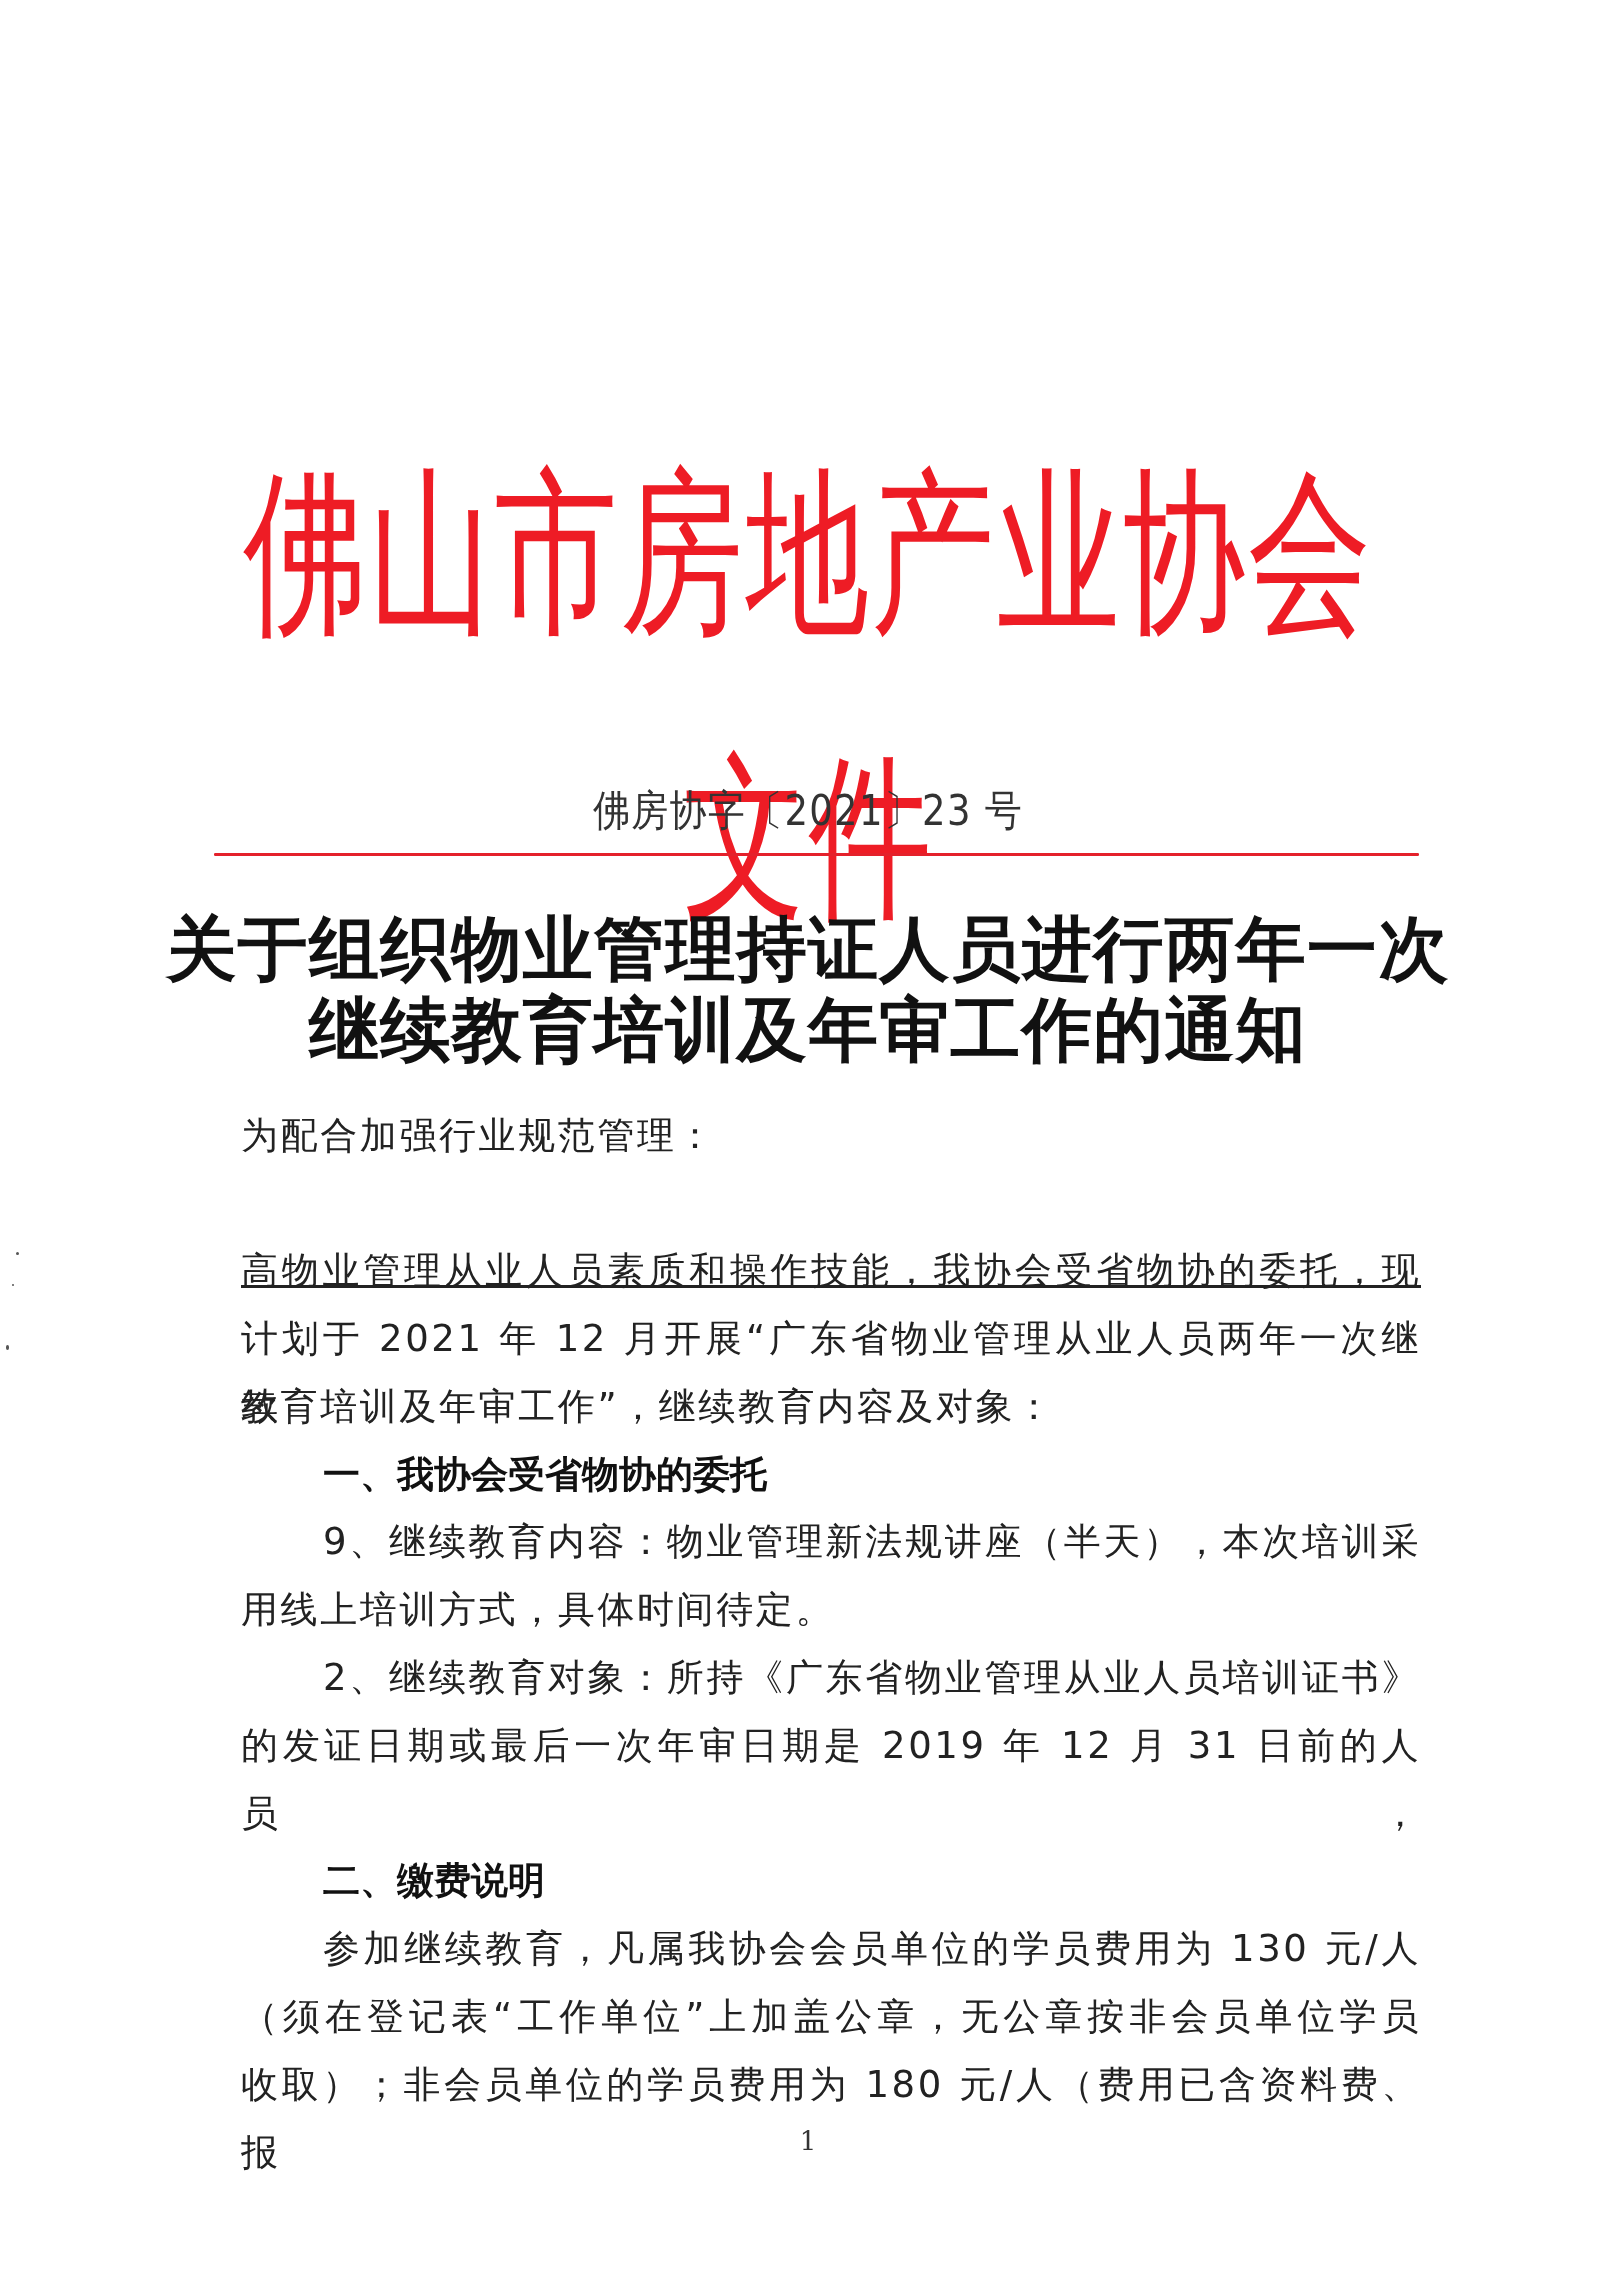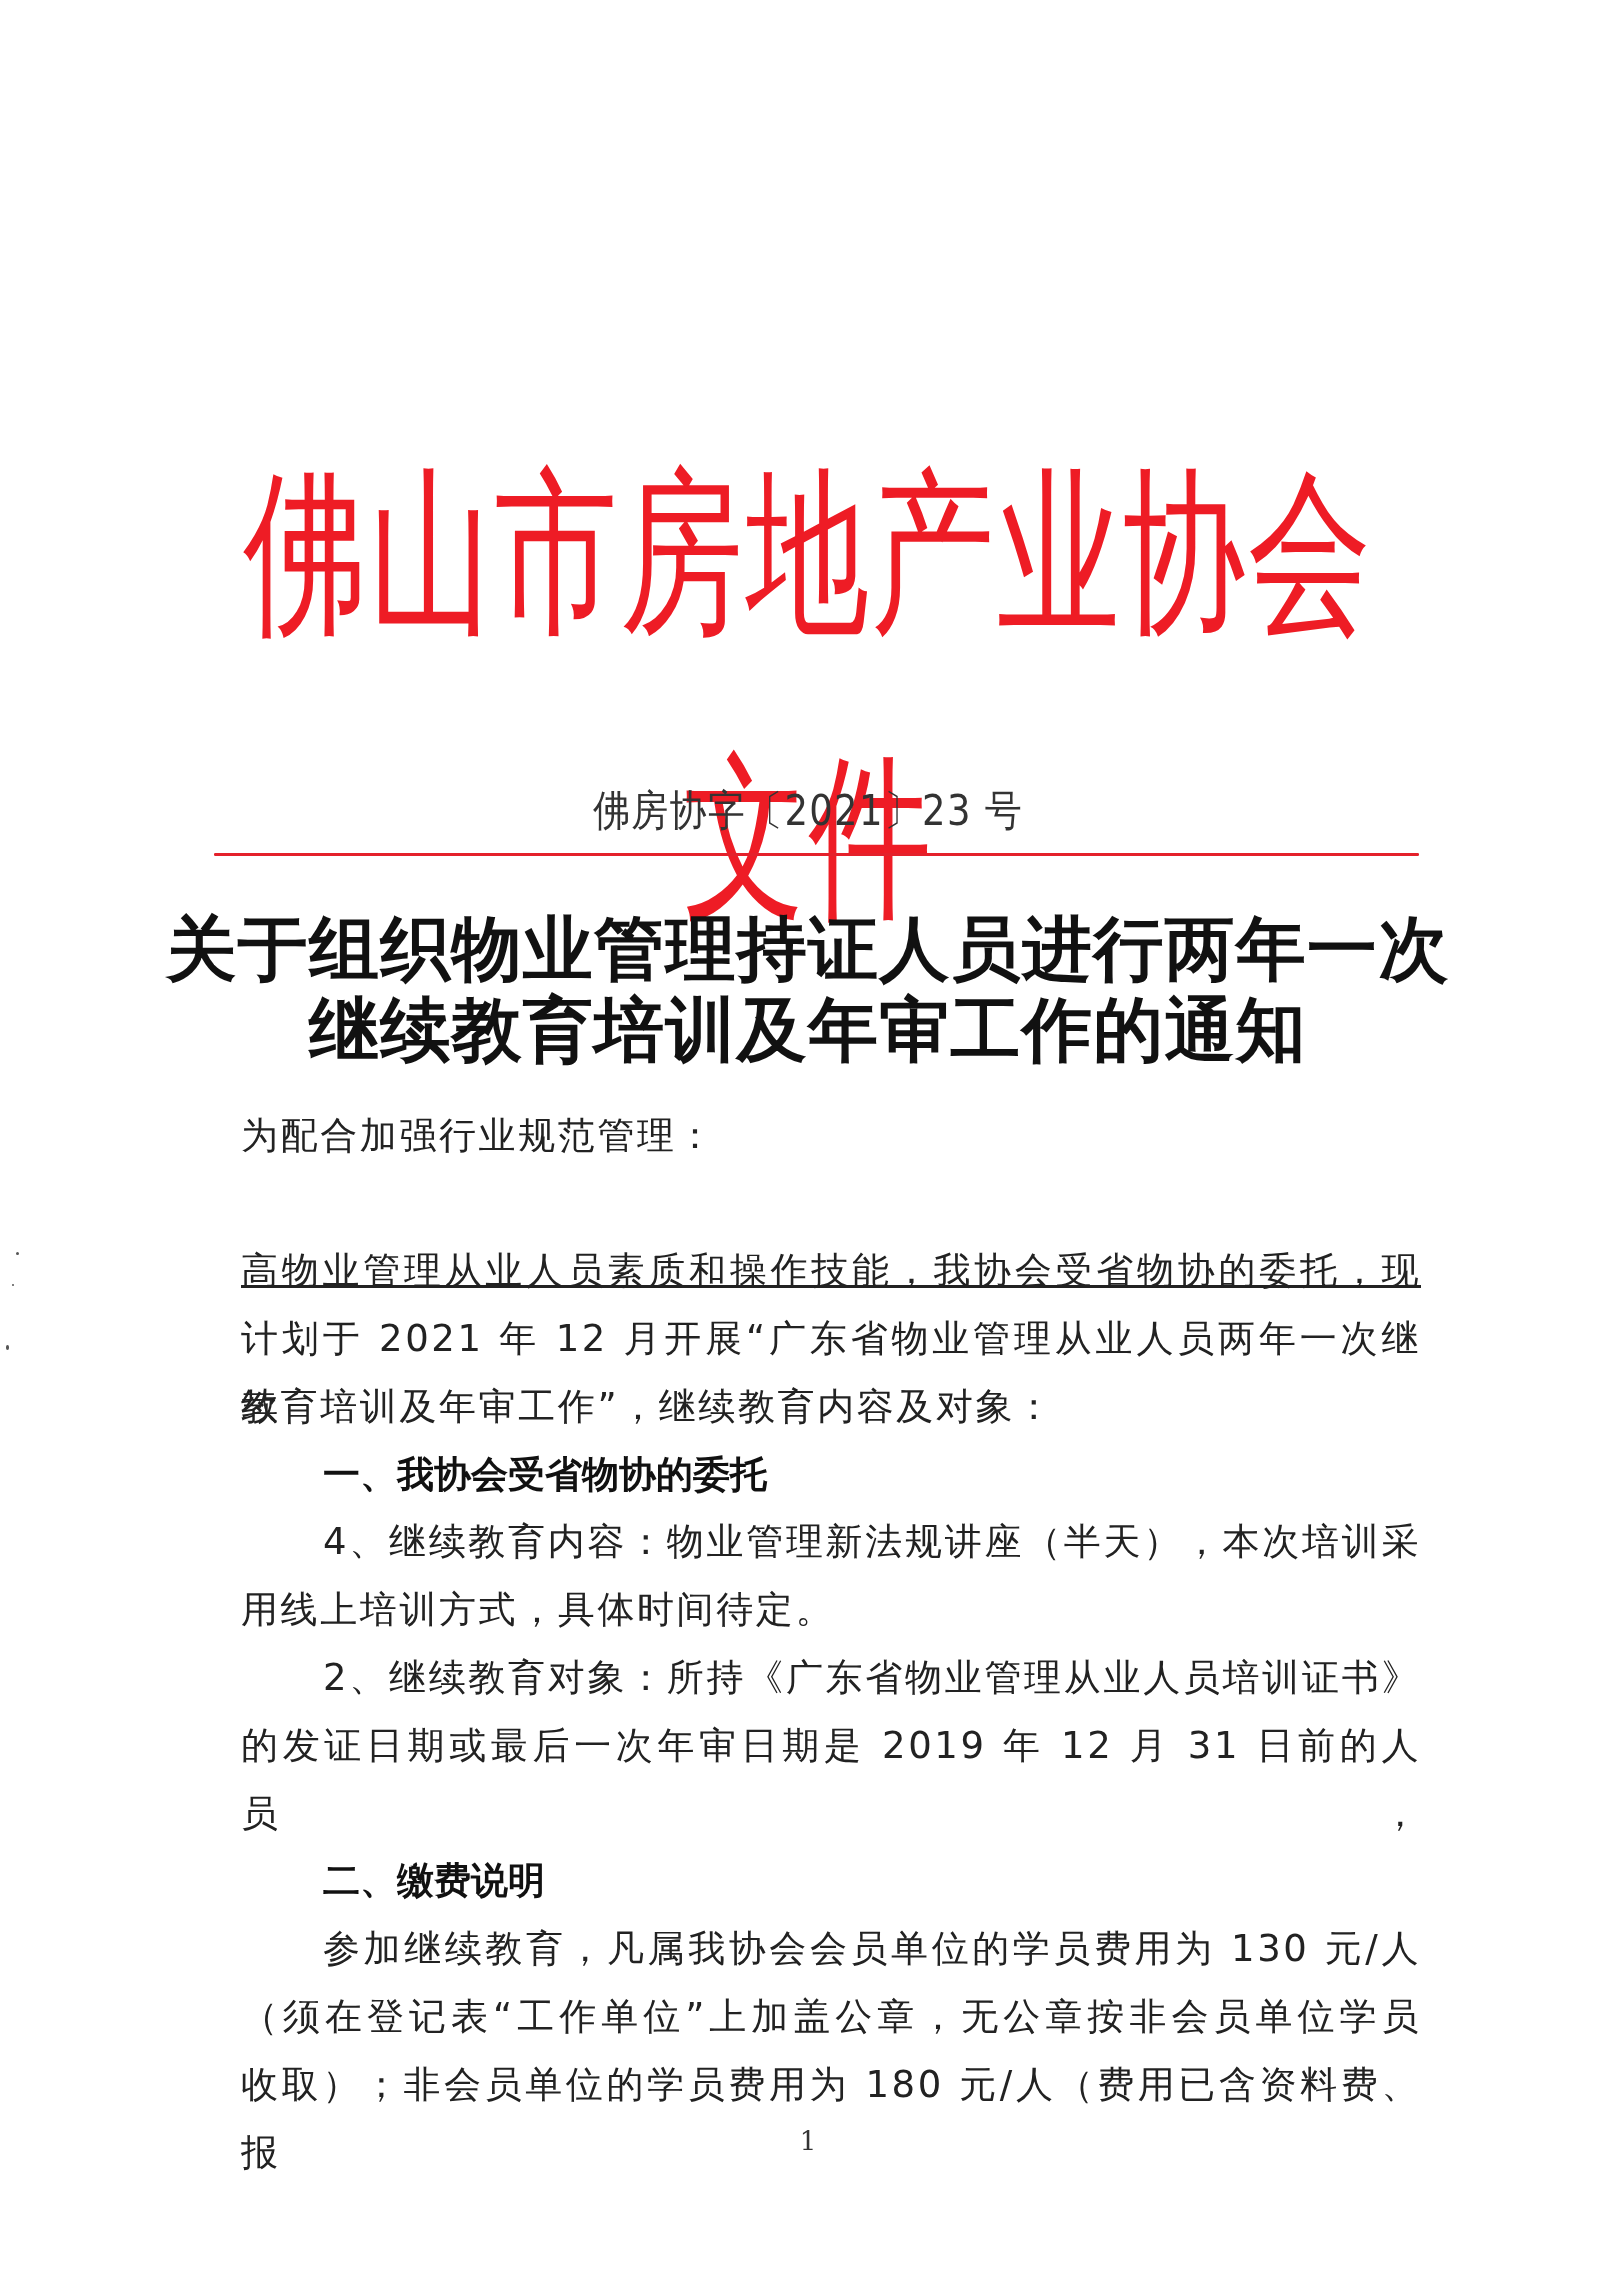--- a/index.html
+++ b/index.html
@@ -53,21 +53,21 @@
   <div class="title l2">继续教育培训及年审工作的通知</div>
 
   <div class="body-text last" style="top:1102px;">为配合加强行业规范管理：</div>
 
   <div class="body-text" style="top:1237px;text-decoration:underline;">高物业管理从业人员素质和操作技能，我协会受省物协的委托，现</div>
   <div class="body-text" style="top:1305px;">计划于 2021 年 12 月开展“广东省物业管理从业人员两年一次继续</div>
   <div class="body-text last" style="top:1373px;">教育培训及年审工作”，继续教育内容及对象：</div>
 
   <div class="heading" style="top:1441px;">一、我协会受省物协的委托</div>
 
-  <div class="body-text indent" style="top:1508px;">4、继续教育内容：物业管理新法规讲座（半天），本次培训采</div>
+  <div class="body-text indent" style="top:1508px;">9、继续教育内容：物业管理新法规讲座（半天），本次培训采</div>
   <div class="body-text last" style="top:1576px;">用线上培训方式，具体时间待定。</div>
 
   <div class="body-text indent" style="top:1644px;">2、继续教育对象：所持《广东省物业管理从业人员培训证书》</div>
   <div class="body-text" style="top:1712px;">的发证日期或最后一次年审日期是 2019 年 12 月 31 日前的人员，</div>
 
   <div class="heading" style="top:1847px;">二、缴费说明</div>
 
   <div class="body-text indent" style="top:1915px;">参加继续教育，凡属我协会会员单位的学员费用为 130 元/人</div>
   <div class="body-text" style="top:1983px;">（须在登记表“工作单位”上加盖公章，无公章按非会员单位学员</div>
   <div class="body-text" style="top:2051px;">收取）；非会员单位的学员费用为 180 元/人（费用已含资料费、报</div>

